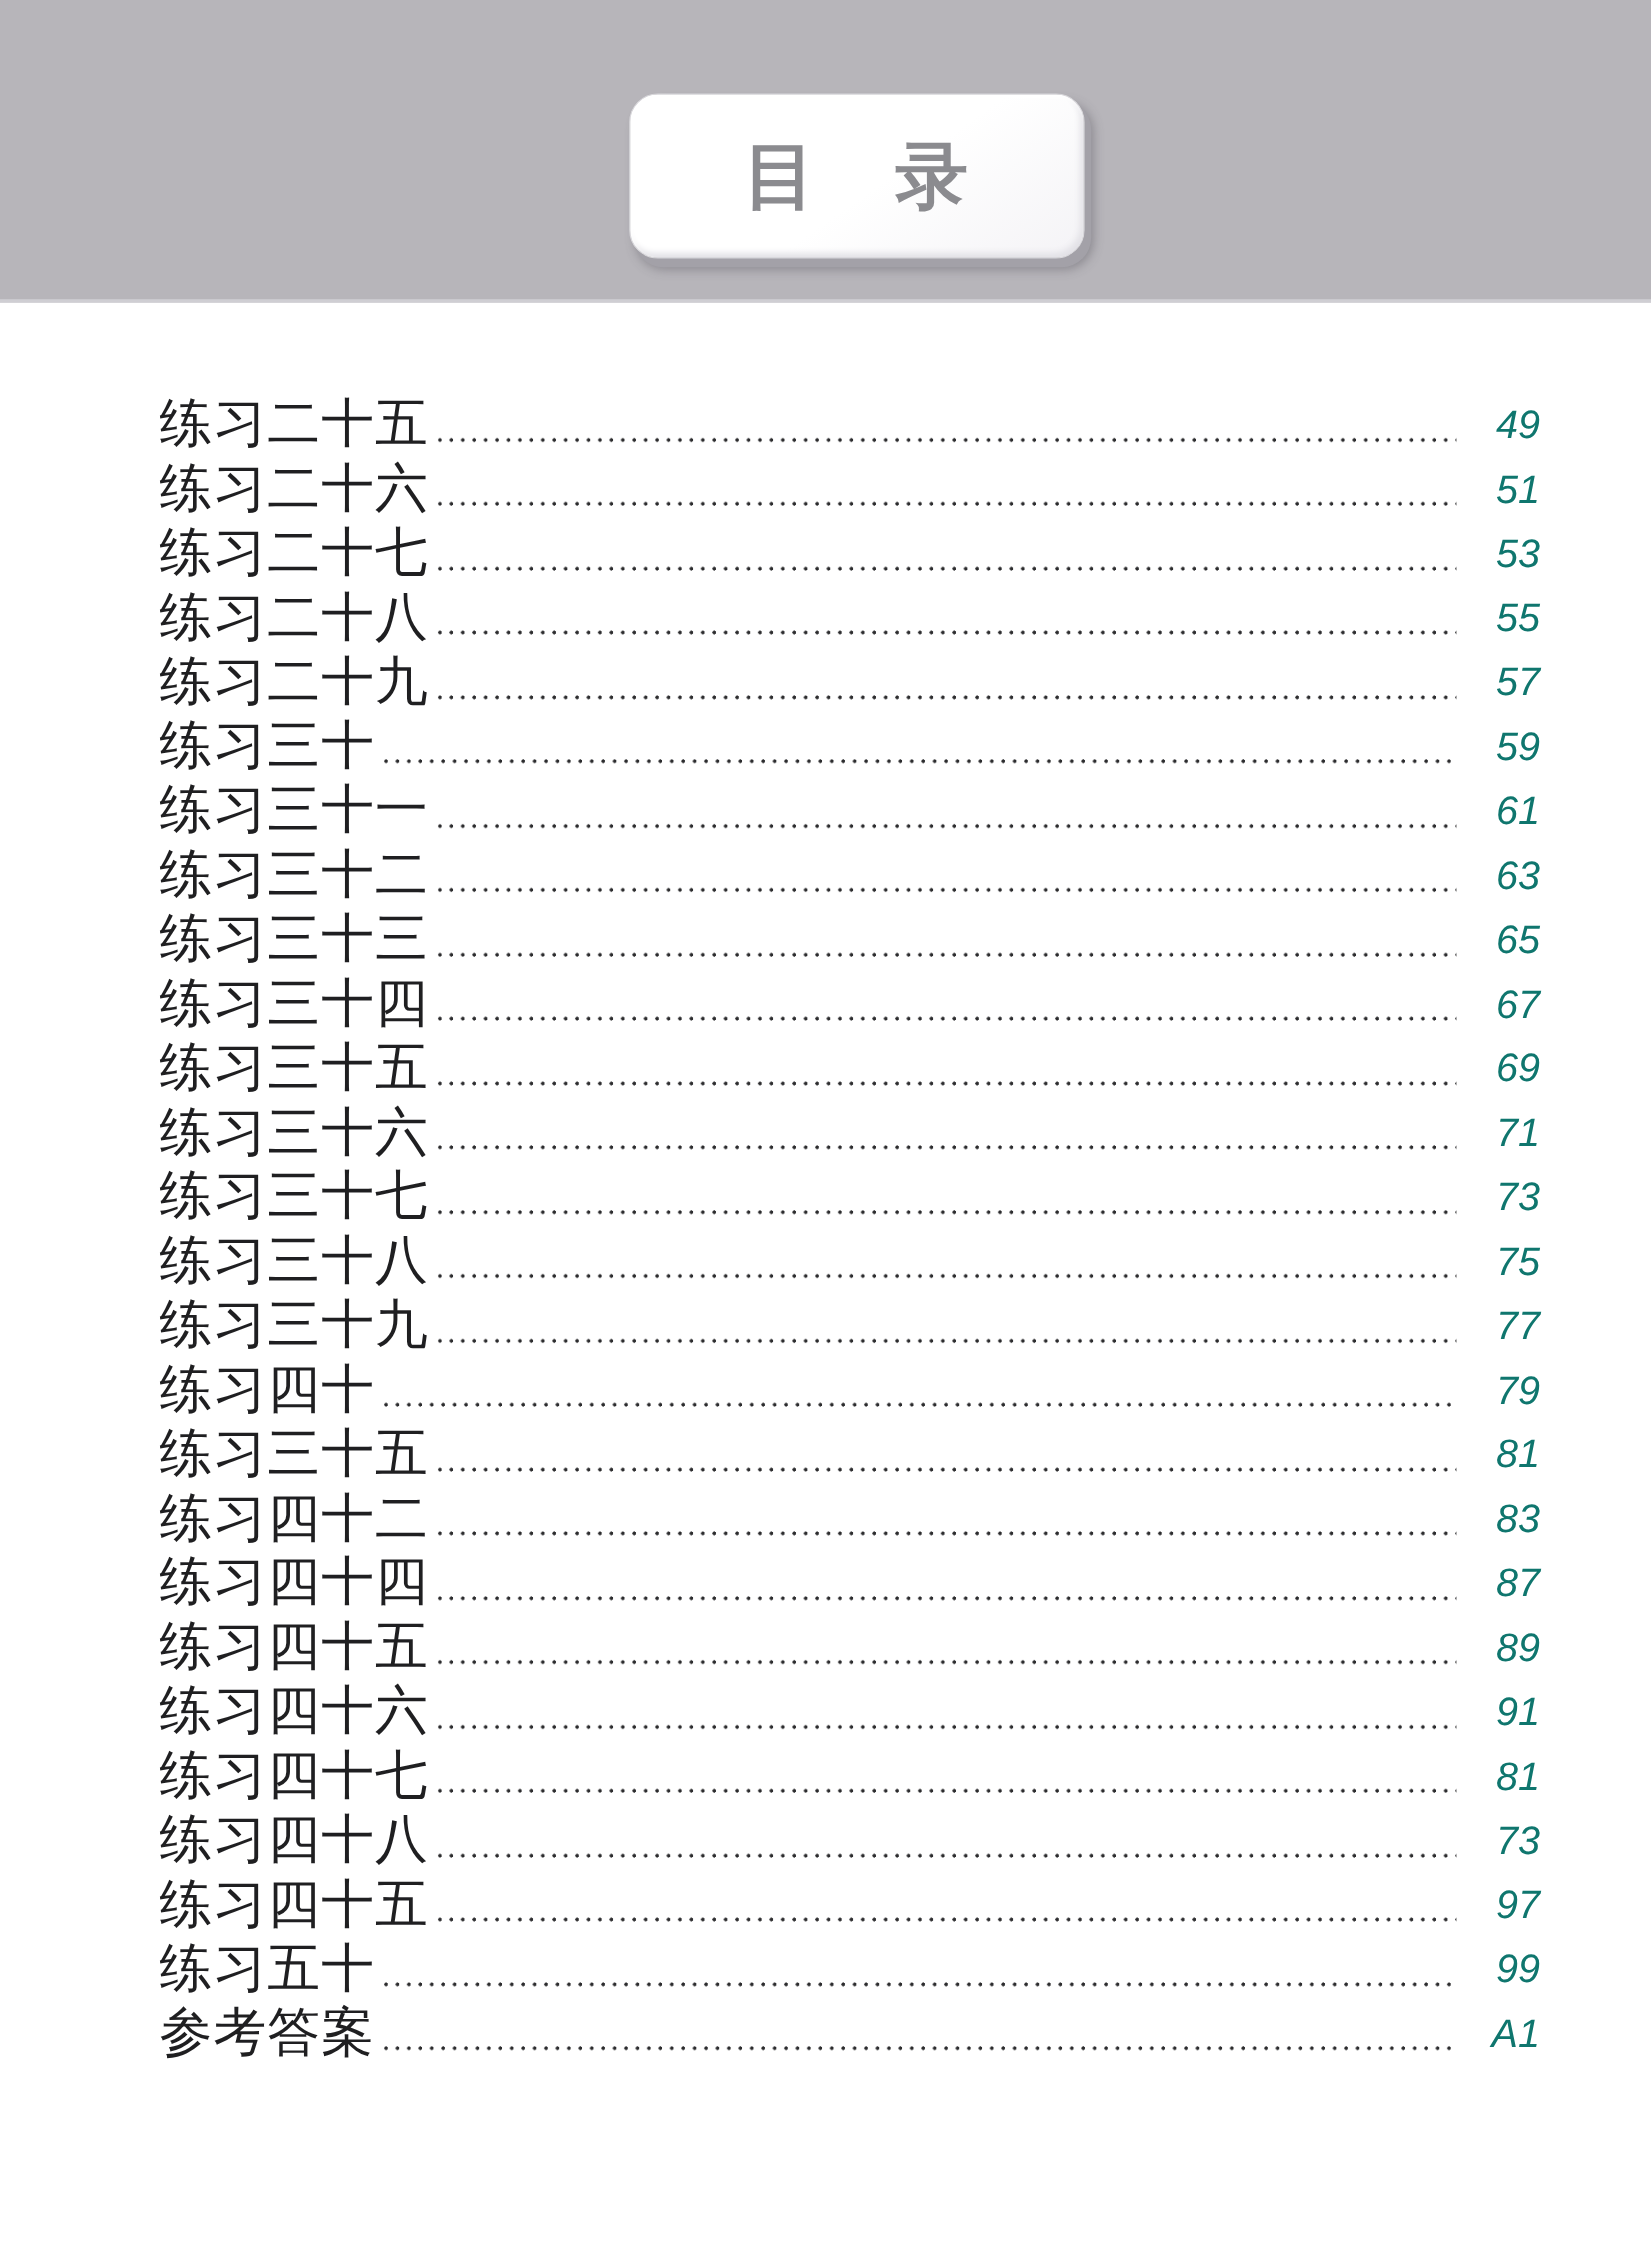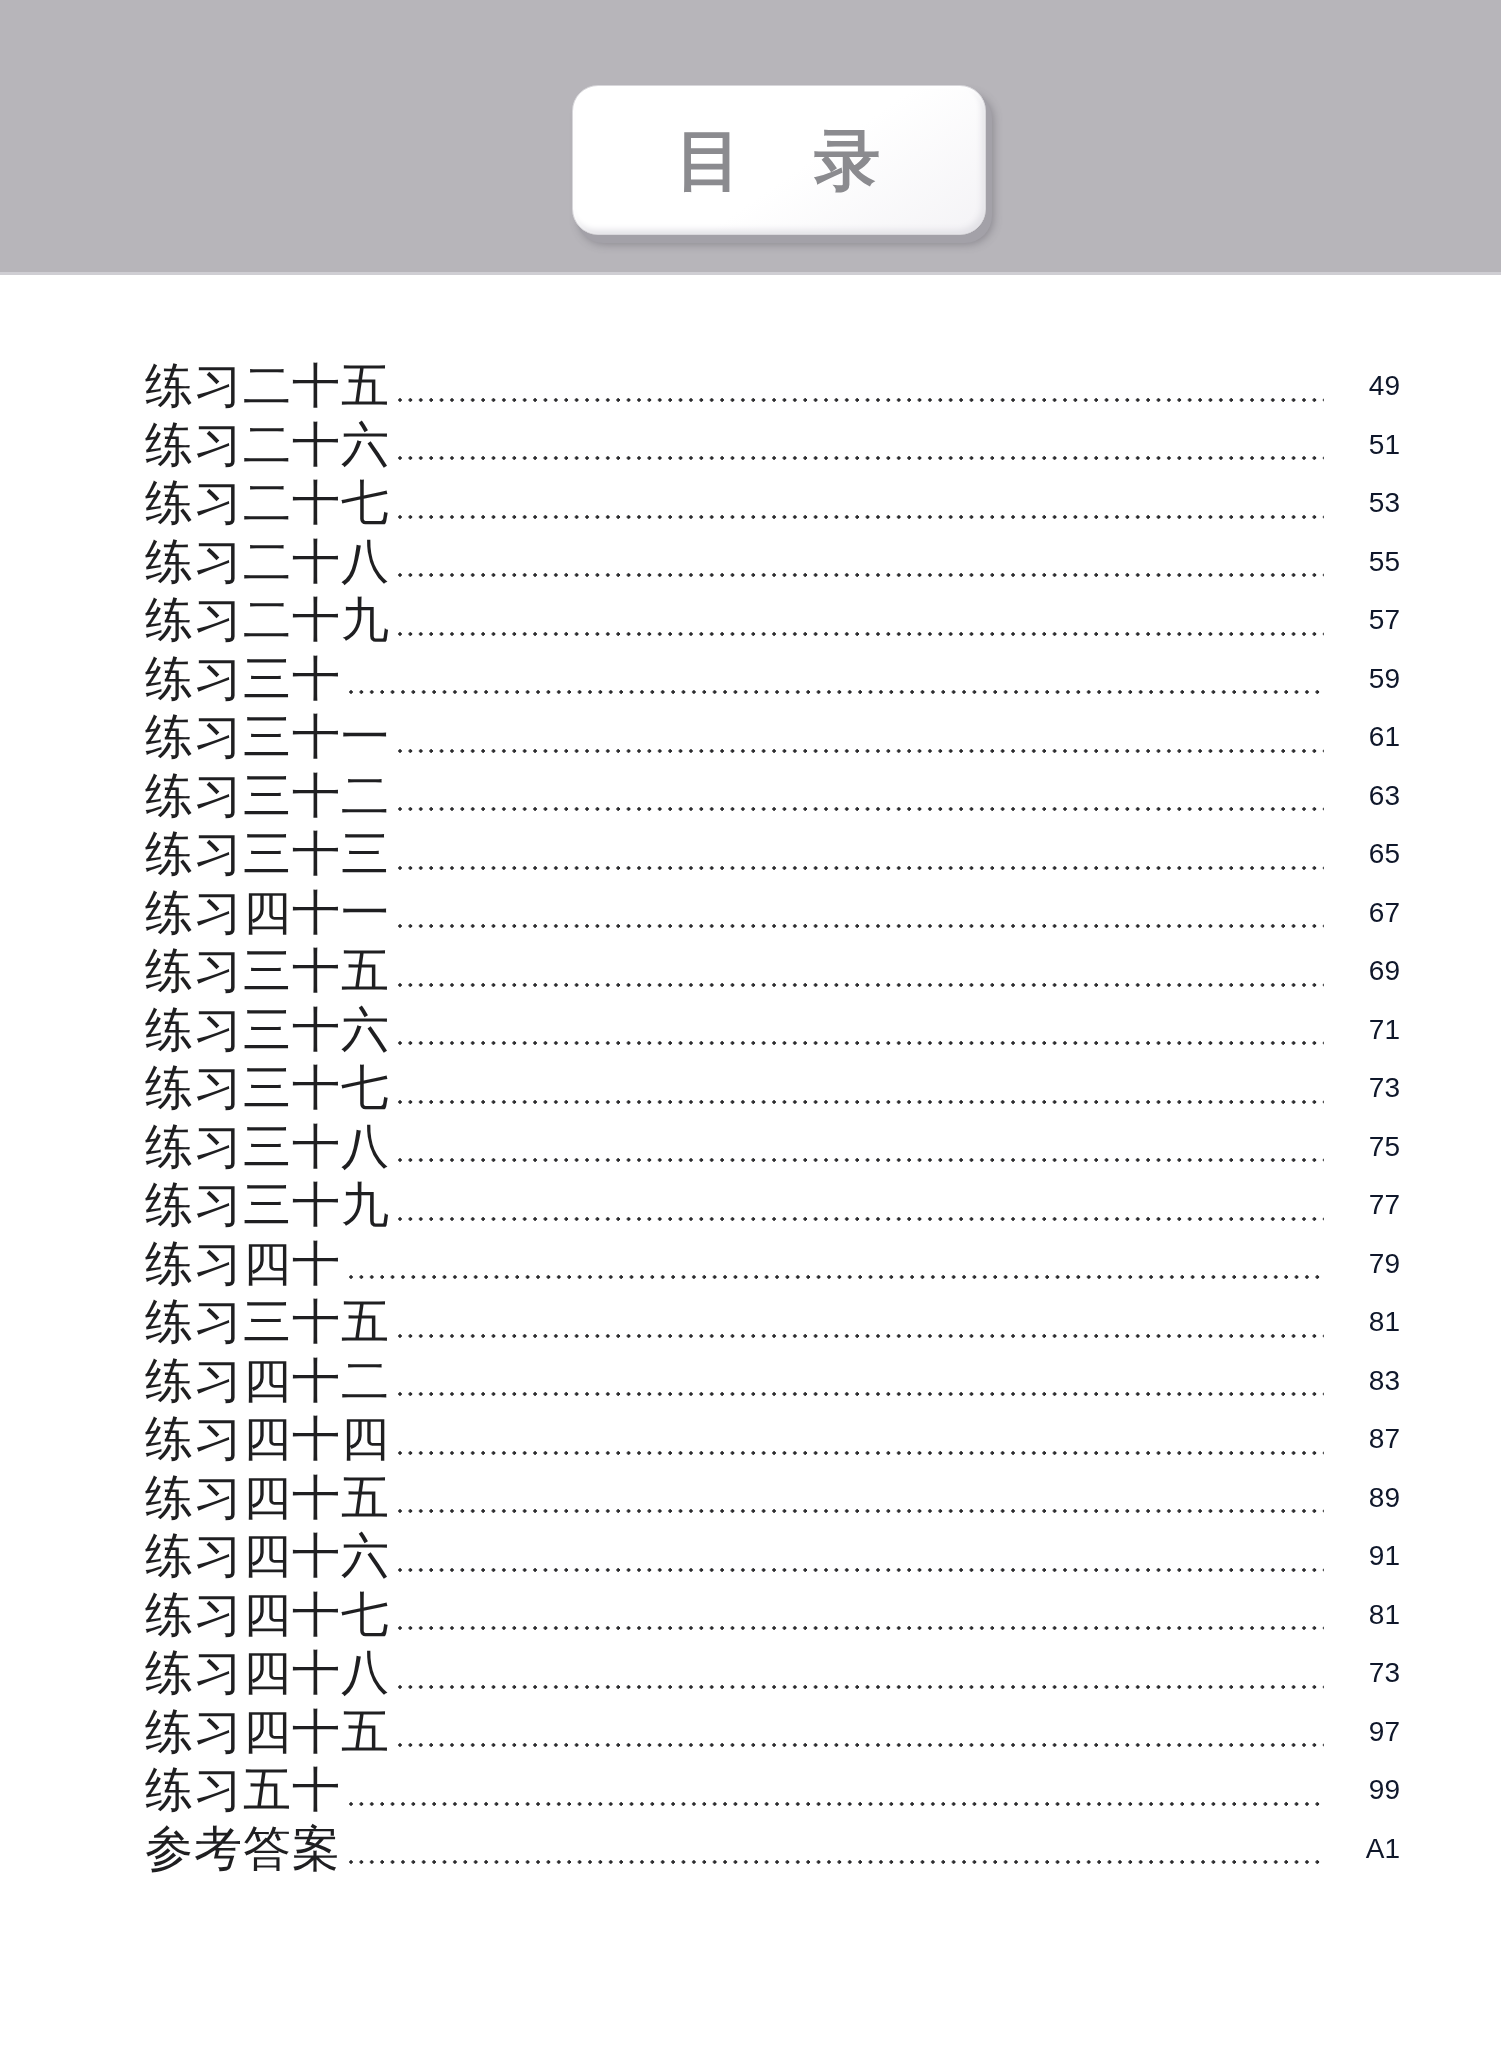--- a/index.html
+++ b/index.html
@@ -74,25 +74,26 @@
     flex: 1;
     align-self: flex-end;
     height: 4px;
     margin: 0 14px 14px 8px;
     background-image: radial-gradient(circle at 2px 2px, #2c2c2e 1.5px, rgba(0,0,0,0) 1.9px);
     background-size: 10.4px 4px;
     background-repeat: repeat-x;
     background-position: left bottom;
   }
   .toc-page {
-    font-size: 28px;
+    font-size: 36px;
     line-height: 58.5px;
-    color: #0f172a;
+    color: #0f766e;
     min-width: 62px;
     text-align: right;
+    font-style: italic;
   }
 </style>
 </head>
 <body>
 
 <div class="page">
 
   <div class="banner">
     <div class="title-button">
       <span class="label">目 录</span>
@@ -139,21 +140,21 @@
         <span class="toc-title">练习三十二</span>
         <span class="leader"></span>
         <span class="toc-page">63</span>
       </div>
       <div class="toc-row">
         <span class="toc-title">练习三十三</span>
         <span class="leader"></span>
         <span class="toc-page">65</span>
       </div>
       <div class="toc-row">
-        <span class="toc-title">练习四十一</span>
+        <span class="toc-title">练习三十四</span>
         <span class="leader"></span>
         <span class="toc-page">67</span>
       </div>
       <div class="toc-row">
         <span class="toc-title">练习三十五</span>
         <span class="leader"></span>
         <span class="toc-page">69</span>
       </div>
       <div class="toc-row">
         <span class="toc-title">练习三十六</span>

